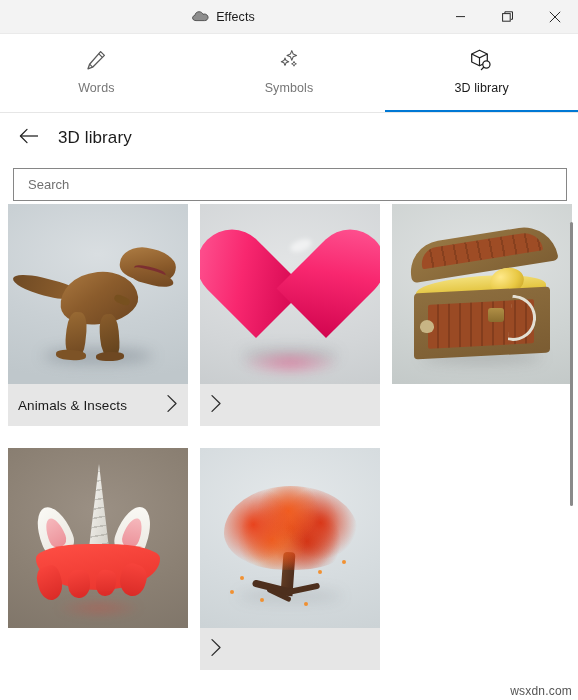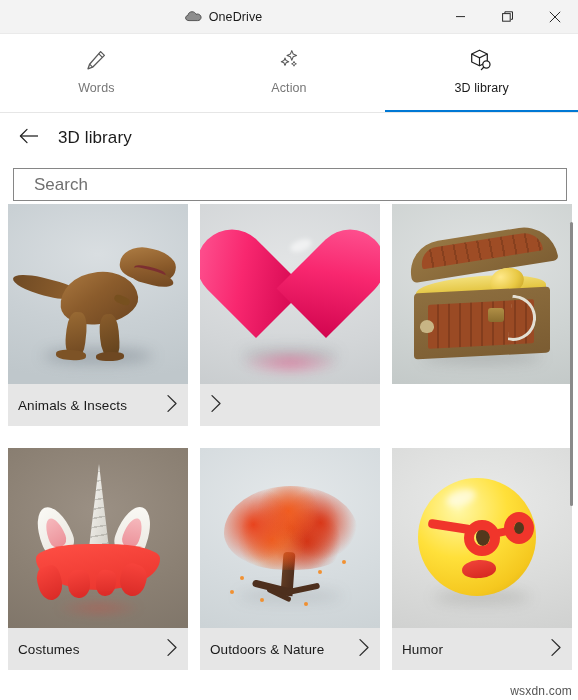--- a/index.html
+++ b/index.html
@@ -95,23 +95,23 @@
   
   .search-wrap {
     position: absolute; top: 168px; left: 13px;
     width: 554px; height: 33px;
   }
   .search-input {
     width: 100%; height: 100%;
     border: 1px solid #868686;
     background: #ffffff;
     font-family: "Liberation Sans", sans-serif;
-    font-size: 17px;
+    font-size: 13px;
     color: #1a1a1a;
-    padding: 0 20px;
+    padding: 0 14px;
     outline: none;
   }
   .search-input::placeholder { color: #707070; opacity: 1; }
 
   
   .grid {
     position: absolute; top: 204px; left: 8px;
     width: 562px; height: 484px;
     display: grid;
     grid-template-columns: 180px 180px 180px;
@@ -500,21 +500,21 @@
 
     <div class="title-group">
       <span class="onedrive-cloud">
         <svg width="17" height="12" viewBox="0 0 17 12" aria-hidden="true">
           <path d="M4.0 10.6 C1.9 10.6 0.6 9.4 0.6 7.9 C0.6 6.6 1.6 5.6 2.9 5.4
                    C3.1 3.3 4.9 1.7 7.1 1.7 C8.9 1.7 10.4 2.8 11.0 4.3
                    C11.4 4.1 11.9 4.0 12.4 4.0 C14.3 4.0 15.9 5.4 16.1 7.2
                    C16.1 9.1 14.6 10.6 12.7 10.6 Z" fill="#8d8d8d" stroke="#4a4a4a" stroke-width="0.9"></path>
         </svg>
       </span>
-      <span class="title-text">OneDrive</span>
+      <span class="title-text">Effects</span>
     </div>
 
     <div class="titlebar-spacer"></div>
 
     <div class="win-buttons">
       <div class="win-btn">
         <svg width="11" height="11" viewBox="0 0 11 11" aria-hidden="true">
           <path d="M1 5.6 H10" stroke="#2b2b2b" stroke-width="1"></path>
         </svg>
       </div>
@@ -547,21 +547,21 @@
     </div>
 
     <div class="tab">
       <span class="tab-icon">
         <svg width="24" height="24" viewBox="0 0 24 24" aria-hidden="true">
           <path d="M14.8 2.6 L16.2 6.0 L19.6 7.4 L16.2 8.8 L14.8 12.2 L13.4 8.8 L10.0 7.4 L13.4 6.0 Z" fill="none" stroke="#5a5a5a" stroke-width="1.05" stroke-linejoin="round"></path>
           <path d="M8.0 10.0 L9.1 12.6 L11.7 13.7 L9.1 14.8 L8.0 17.4 L6.9 14.8 L4.3 13.7 L6.9 12.6 Z" fill="none" stroke="#5a5a5a" stroke-width="1.05" stroke-linejoin="round"></path>
           <path d="M17.0 13.4 L17.7 15.1 L19.4 15.8 L17.7 16.5 L17.0 18.2 L16.3 16.5 L14.6 15.8 L16.3 15.1 Z" fill="none" stroke="#5a5a5a" stroke-width="0.95" stroke-linejoin="round"></path>
         </svg>
       </span>
-      <span class="tab-label">Action</span>
+      <span class="tab-label">Symbols</span>
       <span class="tab-underline"></span>
     </div>
 
     <div class="tab active">
       <span class="tab-icon">
         <svg width="25" height="25" viewBox="0 0 25 25" aria-hidden="true">
           <path d="M10.5 2.2 L18.3 6.0 L18.3 14.0 L10.5 17.8 L2.7 14.0 L2.7 6.0 Z" fill="none" stroke="#1f1f1f" stroke-width="1.25" stroke-linejoin="round"></path>
           <path d="M2.7 6.0 L10.5 9.8 L18.3 6.0" fill="none" stroke="#1f1f1f" stroke-width="1.15"></path>
           <path d="M10.5 9.8 L10.5 17.8" fill="none" stroke="#1f1f1f" stroke-width="1.15"></path>
           <circle cx="17.4" cy="16.4" r="3.6" fill="#ffffff" stroke="#1f1f1f" stroke-width="1.25"></circle>
@@ -664,81 +664,48 @@
           <div class="uni-horn"></div>
           <div class="uni-horn-rings"></div>
           <div class="uni-mane"></div>
           <div class="uni-mane-tuft uni-t1"></div>
           <div class="uni-mane-tuft uni-t2"></div>
           <div class="uni-mane-tuft uni-t3"></div>
           <div class="uni-mane-tuft uni-t4"></div>
           <div class="uni-reflect"></div>
         </div>
       </div>
-      <div class="card-label">
-        <span class="card-label-text">Costumes</span>
-        <span class="chev">
-          <svg width="12" height="19" viewBox="0 0 12 19" aria-hidden="true">
-            <path d="M2 1.6 L10 9.5 L2 17.4" fill="none" stroke="#2d2d2d" stroke-width="1.3" stroke-linecap="round" stroke-linejoin="round"></path>
-          </svg>
-        </span>
-      </div>
     </div>
 
     <div class="card">
       <div class="thumb">
         <div class="scene bg-sky-grey">
           <div class="floor-shadow" style="width:104px;height:12px;bottom:26px;background:rgba(90,95,100,0.16);"></div>
           <div class="tree-trunk"></div>
           <div class="tree-root tr-1"></div>
           <div class="tree-root tr-2"></div>
           <div class="tree-root tr-3"></div>
           <div class="tree-canopy"></div>
           <div class="tree-speck" style="left:40px;top:128px;"></div>
           <div class="tree-speck" style="left:118px;top:122px;"></div>
           <div class="tree-speck" style="left:142px;top:112px;"></div>
           <div class="tree-speck" style="left:60px;top:150px;"></div>
           <div class="tree-speck" style="left:104px;top:154px;"></div>
           <div class="tree-speck" style="left:30px;top:142px;"></div>
         </div>
       </div>
       <div class="card-label">
-        <span class="card-label-text">Outdoors &amp; Nature</span>
         <span class="chev">
           <svg width="12" height="19" viewBox="0 0 12 19" aria-hidden="true">
             <path d="M2 1.6 L10 9.5 L2 17.4" fill="none" stroke="#2d2d2d" stroke-width="1.3" stroke-linecap="round" stroke-linejoin="round"></path>
           </svg>
         </span>
       </div>
     </div>
 
-    <div class="card">
-      <div class="thumb">
-        <div class="scene bg-warm-grey">
-          <div class="floor-shadow" style="width:96px;height:14px;bottom:24px;background:rgba(90,88,82,0.2);"></div>
-          <div class="emoji-ball"></div>
-          <div class="emoji-gloss"></div>
-          <div class="nose"></div>
-          <div class="glasses-arm"></div>
-          <div class="glass-eye ge-left"></div>
-          <div class="glass-eye ge-right"></div>
-          <div class="glasses-bridge"></div>
-          <div class="glasses-ring gr-left"></div>
-          <div class="glasses-ring gr-right"></div>
-        </div>
-      </div>
-      <div class="card-label">
-        <span class="card-label-text">Humor</span>
-        <span class="chev">
-          <svg width="12" height="19" viewBox="0 0 12 19" aria-hidden="true">
-            <path d="M2 1.6 L10 9.5 L2 17.4" fill="none" stroke="#2d2d2d" stroke-width="1.3" stroke-linecap="round" stroke-linejoin="round"></path>
-          </svg>
-        </span>
-      </div>
-    </div>
 
   </div>
 
   <div class="scrollbar-track">
     <div class="scrollbar-thumb"></div>
   </div>
 
   <div class="watermark">wsxdn.com</div>
 
 </div>

